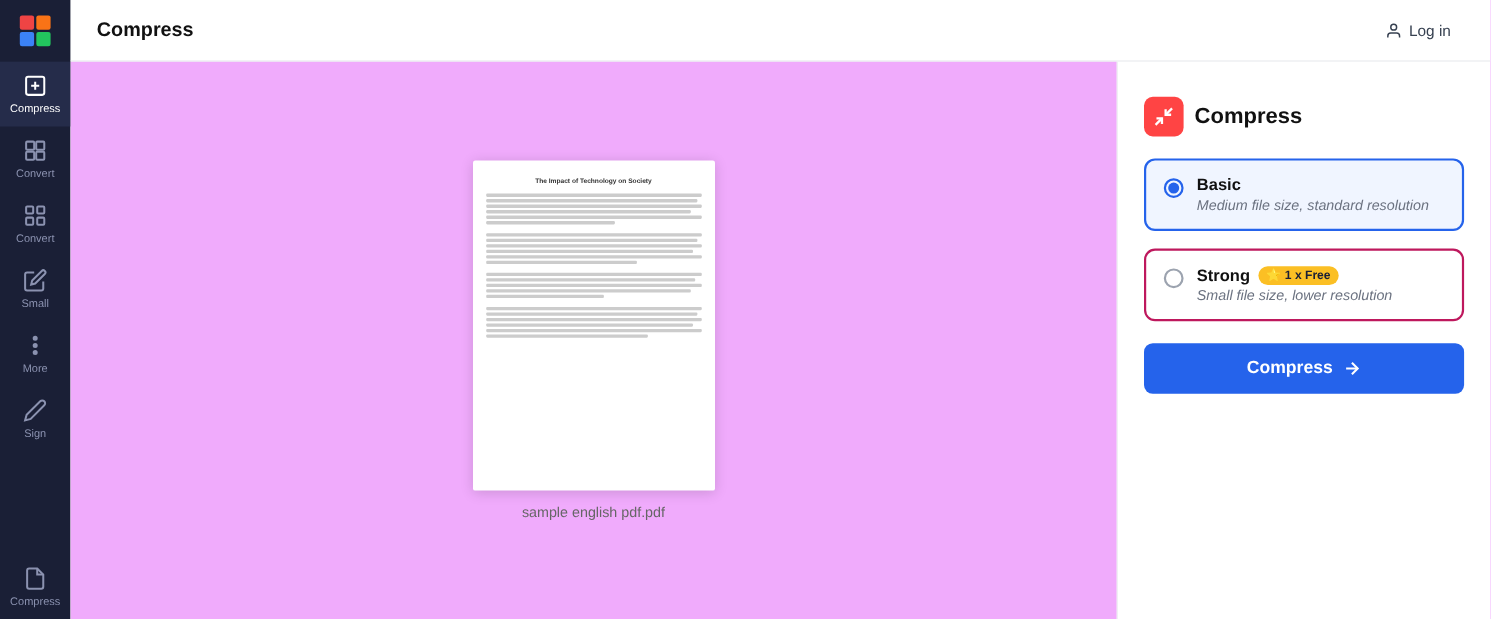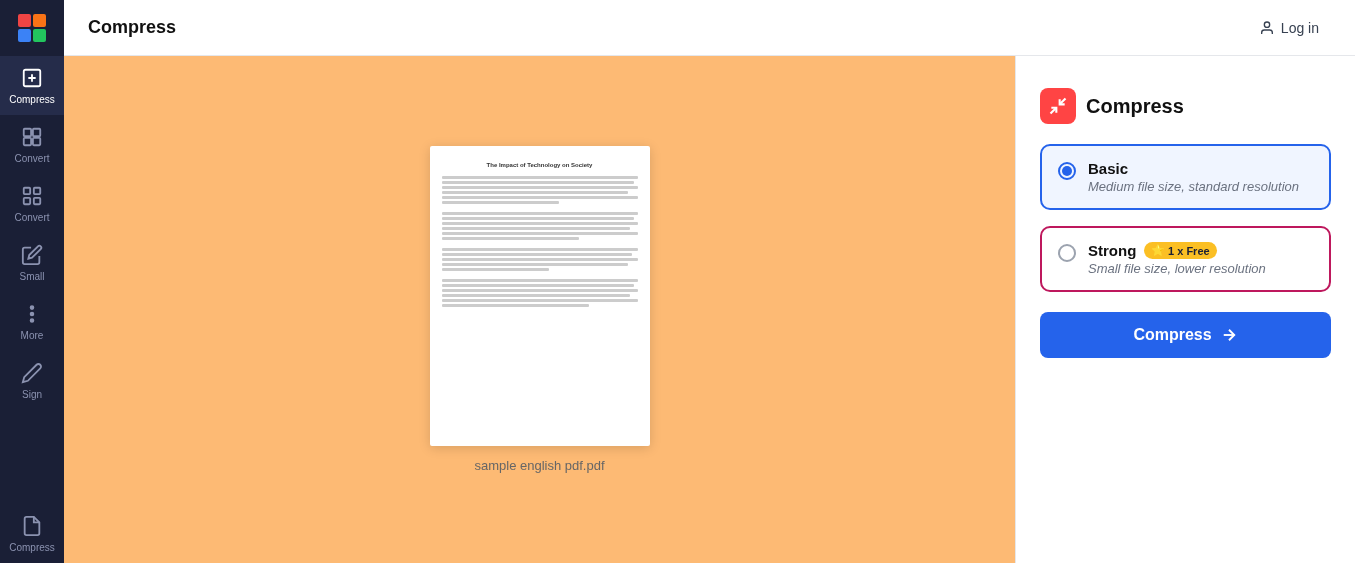--- a/index.html
+++ b/index.html
@@ -97,21 +97,21 @@
     }
 
     
     .content-area {
       flex: 1;
       display: flex;
       overflow: hidden;
     }
     .preview-area {
       flex: 1;
-      background: #fdba74;
+      background: #f0abfc;
       display: flex;
       flex-direction: column;
       align-items: center;
       justify-content: center;
       position: relative;
       overflow: hidden;
     }
     .pdf-preview {
       background: #fff;
       width: 220px;

